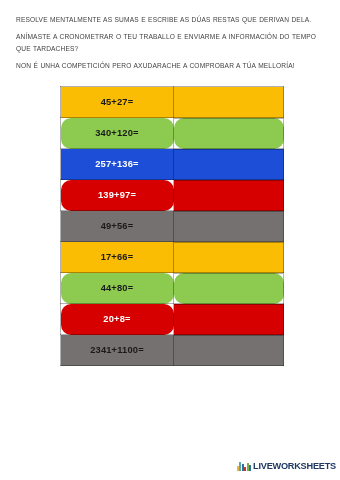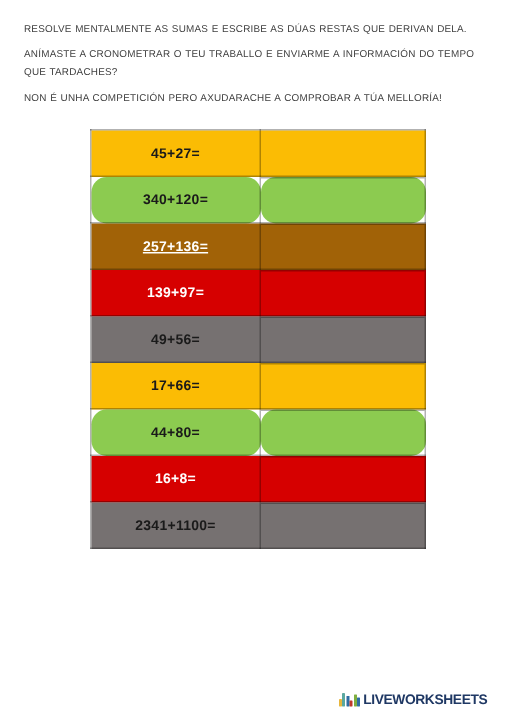--- a/index.html
+++ b/index.html
@@ -73,34 +73,34 @@
   .answer-slot.top-slot {
     border-bottom: 1px solid rgba(0,0,0,0.30);
   }
   .answer-slot.no-divider {
     border-bottom: none;
   }
 
   
   .row-amber  .cell-prompt, .row-amber  .cell-answer { background: #FBBC04; }
   .row-green  .cell-prompt, .row-green  .cell-answer { background: #8CCB50; border-radius: 10px; }
-  .row-navy   .cell-prompt, .row-navy   .cell-answer { background: #a16207; text-decoration: underline; }
+  .row-navy   .cell-prompt, .row-navy   .cell-answer { background: #1d4ed8; }
   .row-red    .cell-prompt, .row-red    .cell-answer { background: #D60000; }
   .row-gray   .cell-prompt, .row-gray   .cell-answer { background: #767171; }
 
   .row-amber  .cell-prompt { color: #1a1a1a; }
   .row-green  .cell-prompt { color: #1a1a1a; }
   .row-navy   .cell-prompt { color: #ffffff; }
-  .row-red    .cell-prompt { color: #ffffff; }
+  .row-red    .cell-prompt { color: #ffffff; border-radius: 10px; }
   .row-gray   .cell-prompt { color: #1a1a1a; }
 
   
   #footer-logo {
     position: absolute;
-    left: 226px;
+    left: 237px;
     top: 461px;
     display: flex;
     align-items: center;
     gap: 2px;
   }
   #logo-mark {
     display: flex;
     align-items: flex-end;
     height: 9px;
     gap: 0.8px;
@@ -185,21 +185,21 @@
       <tr class="row-green">
         <td class="cell-prompt">44+80=</td>
         <td class="cell-answer">
           <div class="answer-stack">
             <div class="answer-slot top-slot"></div>
             <div class="answer-slot"></div>
           </div>
         </td>
       </tr>
       <tr class="row-red">
-        <td class="cell-prompt">16+8=</td>
+        <td class="cell-prompt">20+8=</td>
         <td class="cell-answer">
           <div class="answer-stack">
             <div class="answer-slot top-slot"></div>
             <div class="answer-slot"></div>
           </div>
         </td>
       </tr>
       <tr class="row-gray">
         <td class="cell-prompt">2341+1100=</td>
         <td class="cell-answer">

